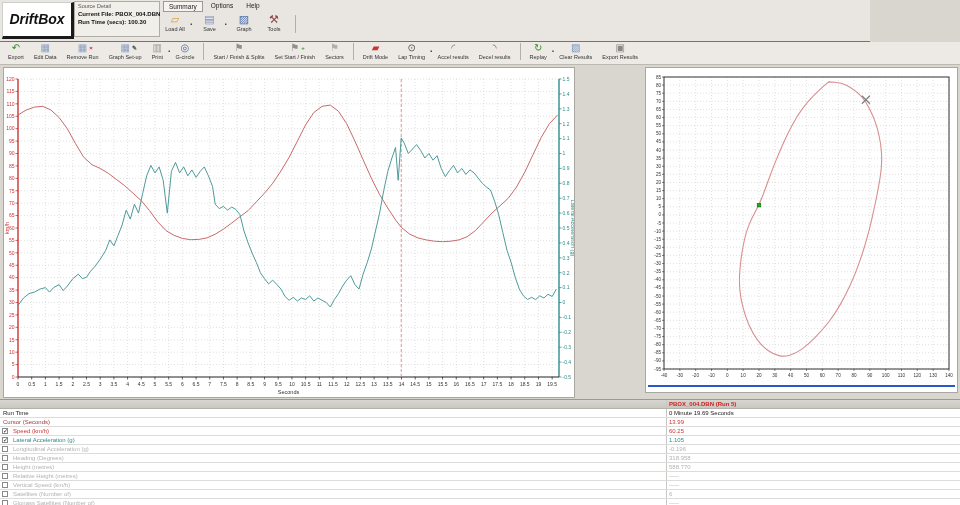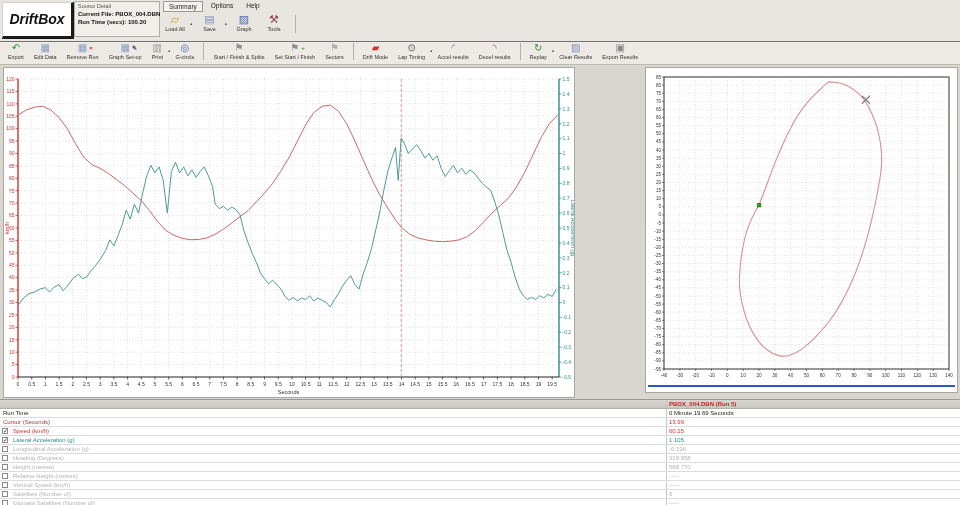--- a/index.html
+++ b/index.html
@@ -1,18 +1,18 @@
 <!DOCTYPE html>
 <html><head>
 <meta charset="utf-8">
 <style>
   html,body{margin:0;padding:0}
   body{width:960px;height:505px;position:relative;overflow:hidden;
        background:#d9d6cf;font-family:"Liberation Sans",sans-serif;-webkit-font-smoothing:antialiased}
-  .topband{position:absolute;left:0;top:0;width:960px;height:41px;background:#e9e6e1;border-bottom:6px solid #737373}
+  .topband{position:absolute;left:0;top:0;width:870px;height:41px;background:#e9e6e1;border-bottom:6px solid #737373}
   .logo{position:absolute;left:2px;top:2px;width:68px;height:33px;background:#fff;
         border-right:3px solid #1a1a1a;border-bottom:3px solid #1a1a1a;border-top:1px solid #cfcfcf;border-left:1px solid #cfcfcf;
         font-style:italic;font-weight:bold;font-size:14px;color:#111;line-height:33px;text-align:center;letter-spacing:0px}
   .srcbox{position:absolute;left:74px;top:1px;width:86px;height:36px;border:1px solid #b0ada6;background:#f1efea;padding:1px 3px;box-sizing:border-box}
   .srctitle{font-size:5.5px;color:#555}
   .srcline{font-size:6px;font-weight:bold;color:#111;margin-top:2px;white-space:nowrap}
   .menurow{position:absolute;left:163px;top:1px;height:11px;display:flex;gap:3px}
   .tab{font-size:6.5px;color:#222;padding:1px 5px;cursor:default}
   .tab.sel{border:1px solid #9a9a96;background:#f6f4f0}
   .filebar{position:absolute;left:160px;top:13px;height:26px;display:flex;align-items:flex-start}

